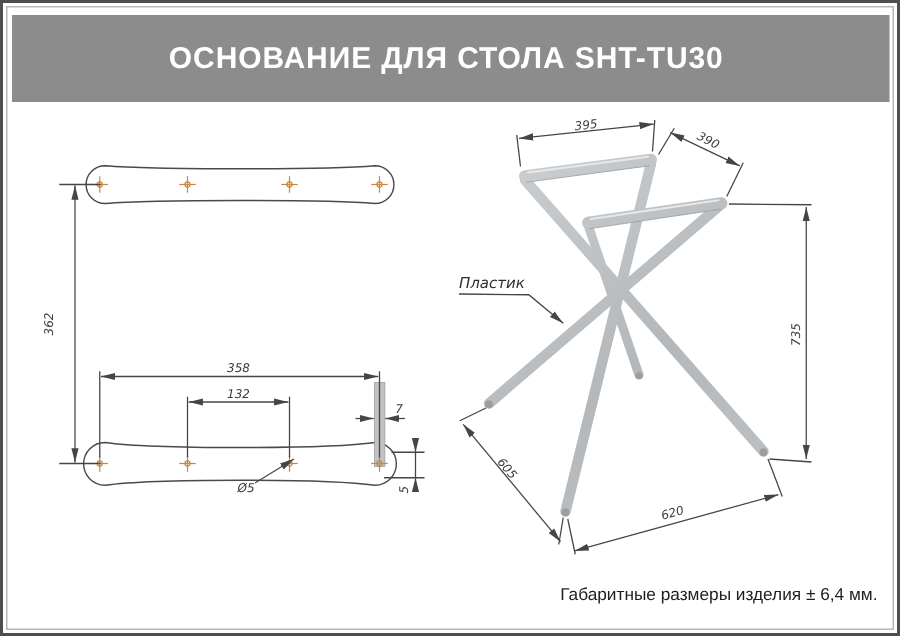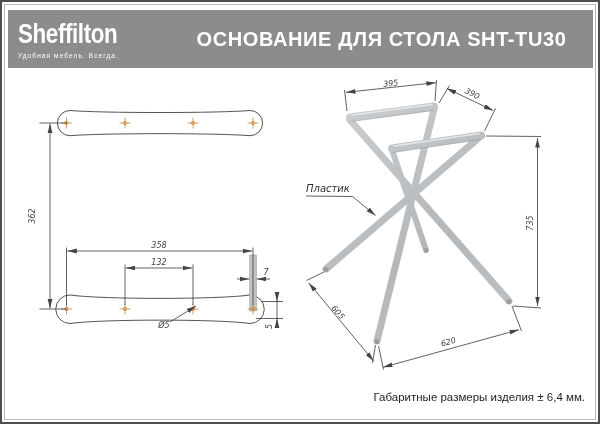--- a/index.html
+++ b/index.html
@@ -20,24 +20,20 @@
   .dt{font-family:"DejaVu Sans", sans-serif;font-style:italic;font-size:8px;fill:#3d3d3d;stroke:none;}
   .lbl{font-family:"DejaVu Sans", sans-serif;font-style:italic;font-size:10px;fill:#2e2e2e;stroke:none;}
 </style>
 </head>
 <body>
 
 <div class="frame-outer"></div>
 <div class="frame-inner"></div>
 
 <div class="header">
-  <div class="logo">
-    <div class="brand">Sheffilton</div>
-    <div class="tagline">Удобная мебель. Всегда.</div>
-  </div>
   <div class="title">ОСНОВАНИЕ ДЛЯ СТОЛА SHT-TU30</div>
 </div>
 
 <svg class="drawing" viewBox="0 0 600 424">
   <defs>
     <marker id="mE" viewBox="0 0 10 8" refX="9.5" refY="4" markerWidth="10" markerHeight="8" markerUnits="userSpaceOnUse" orient="auto">
       <path d="M9.5,4 L0,1.6 L0,6.4 Z" fill="#454545"></path>
     </marker>
     <marker id="mS" viewBox="0 0 10 8" refX="9.5" refY="4" markerWidth="10" markerHeight="8" markerUnits="userSpaceOnUse" orient="auto-start-reverse">
       <path d="M9.5,4 L0,1.6 L0,6.4 Z" fill="#454545"></path>

